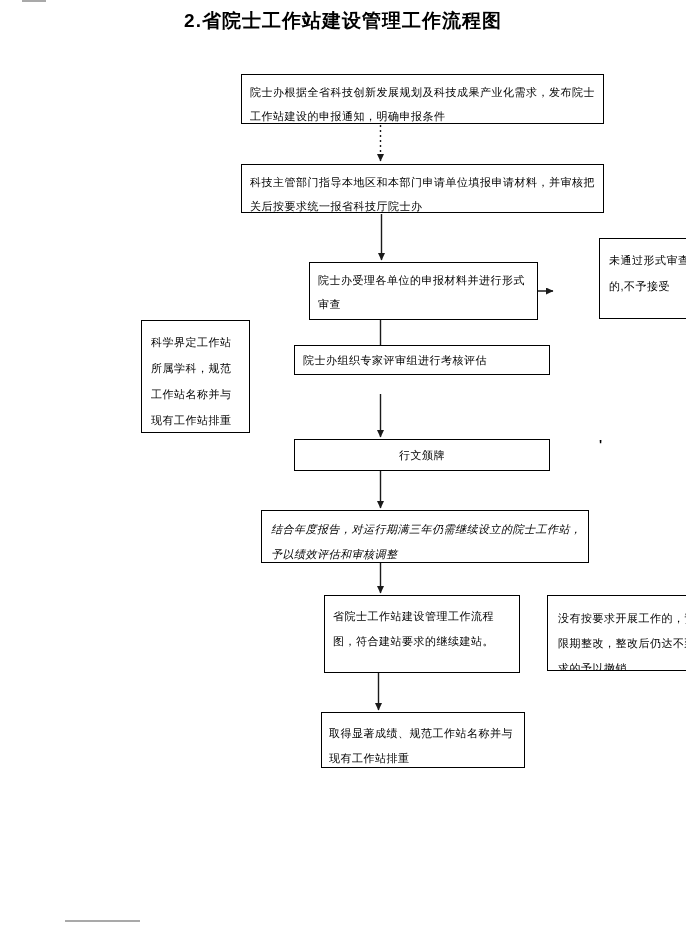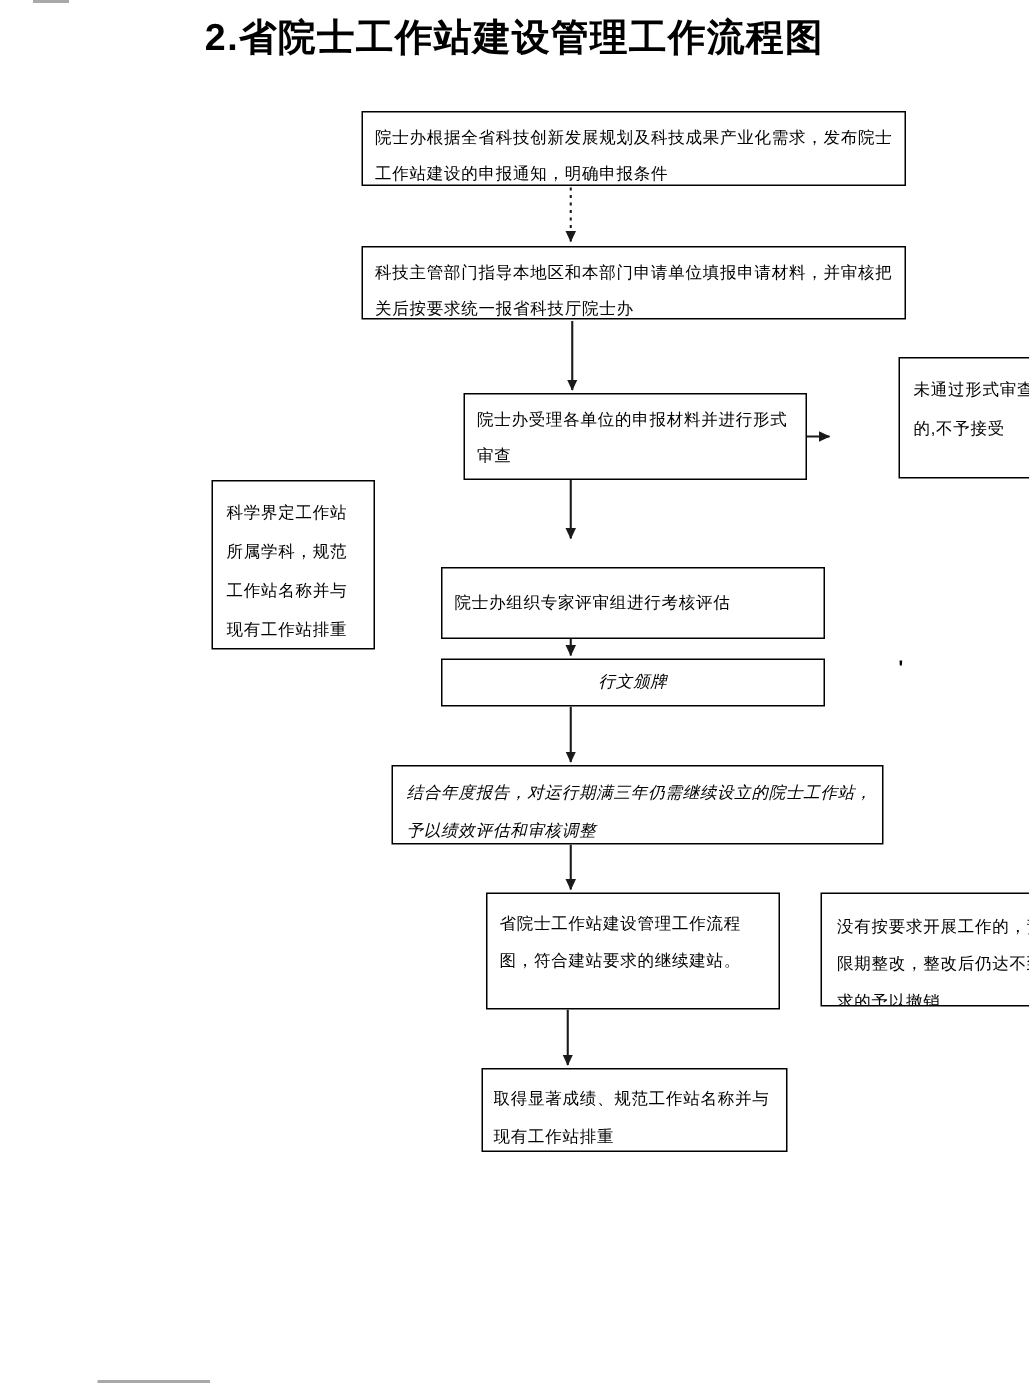--- a/index.html
+++ b/index.html
@@ -10,21 +10,21 @@
     background: #ffffff;
     font-family: "Liberation Sans", "DejaVu Sans", sans-serif;
     color: #000000;
     overflow: hidden;
   }
   #title {
     position: absolute;
     left: 0; top: 8px;
     width: 686px;
     text-align: center;
-    font-size: 25px;
+    font-size: 19px;
     font-weight: bold;
     letter-spacing: 1px;
   }
   .node {
     position: absolute;
     box-sizing: border-box;
     background: #ffffff;
     border: 1px solid #000000;
     font-size: 11px;
     line-height: 24px;
@@ -32,22 +32,22 @@
     padding: 5px 6px 0 8px;
     overflow: hidden;
     margin-left: 44px;
   }
   
   .n-notice        { left:197px; top:74px;  width:363px; height:50px; }
   .n-fill          { left:197px; top:164px; width:363px; height:49px; }
   .n-review        { left:265px; top:262px; width:229px; height:58px; }
   .n-reject        { left:555px; top:238px; width:109px;  height:81px; padding:8px 8px 0 9px; line-height:26px; }
   .n-classify      { left:97px;  top:320px; width:109px; height:113px; padding:8px 8px 0 9px; line-height:26px; }
-  .n-expert        { left:250px; top:378px; width:256px; height:48px; display:flex; align-items:center; padding:0 8px;text-align:center; }
-  .n-issue         { left:250px; top:439px; width:256px; height:32px; display:flex; align-items:center; justify-content:center; padding:0;font-style:italic; }
+  .n-expert        { left:250px; top:345px; width:256px; height:30px; display:flex; align-items:center; padding:0 8px;text-align:center; }
+  .n-issue         { left:250px; top:439px; width:256px; height:32px; display:flex; align-items:center; justify-content:center; padding:0; }
   .n-annual        { left:217px; top:510px; width:328px; height:53px; padding:6px 6px 0 9px; line-height:25px;font-style:italic; }
   .n-assess        { left:280px; top:595px; width:196px; height:78px; padding:8px 5px 0 8px; line-height:25px; }
   .n-rectify       { left:503px; top:595px; width:175px; height:76px; padding:10px 8px 0 10px; line-height:25px; }
   .n-award         { left:277px; top:712px; width:204px; height:56px; padding:8px 7px 0 7px; line-height:25px; }
 
   #connectors {
     position: absolute;
     left: 0; top: 0;
     width: 686px; height: 925px;
     pointer-events: none;

